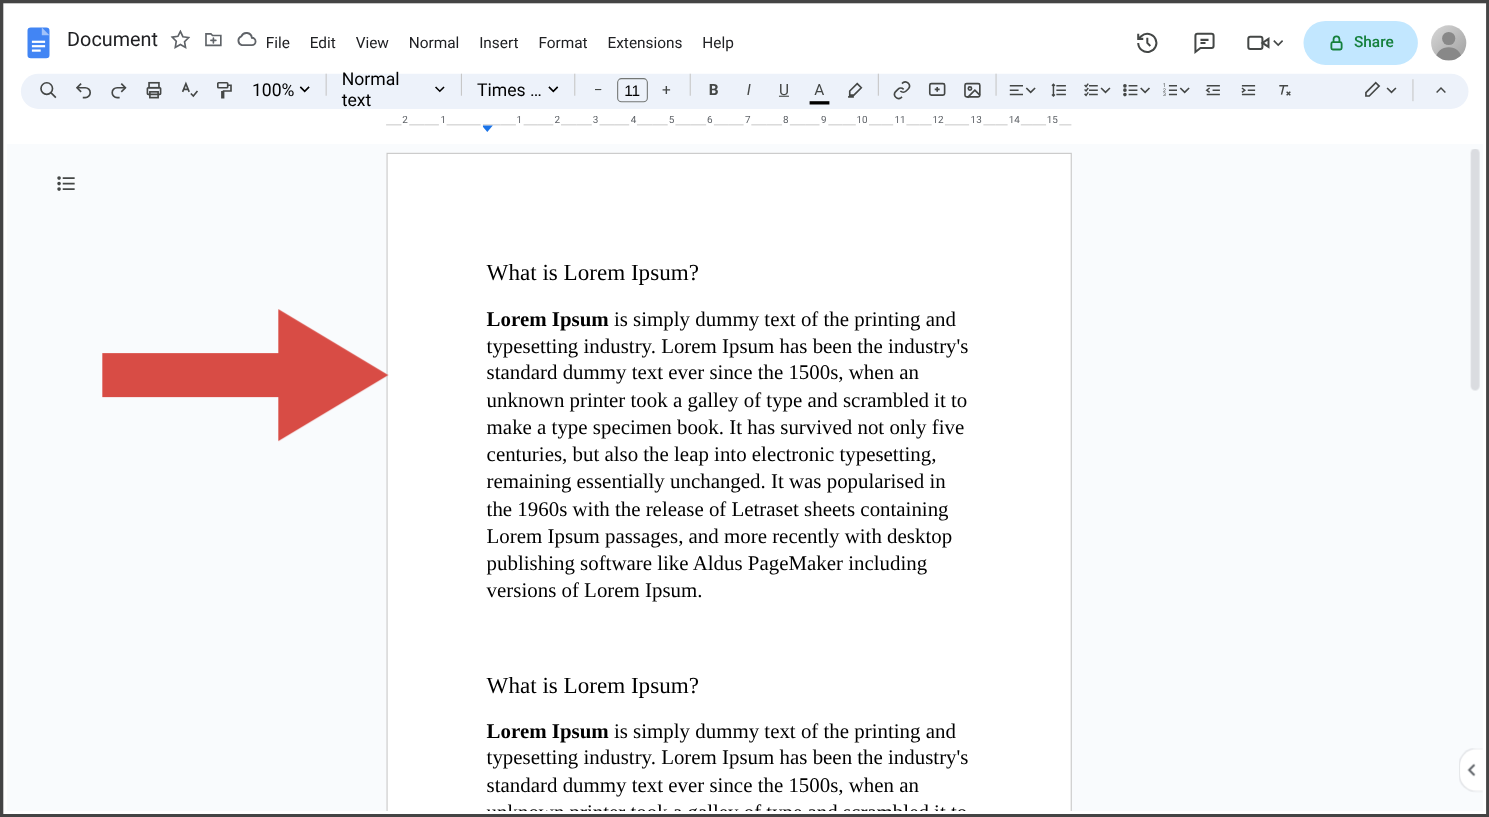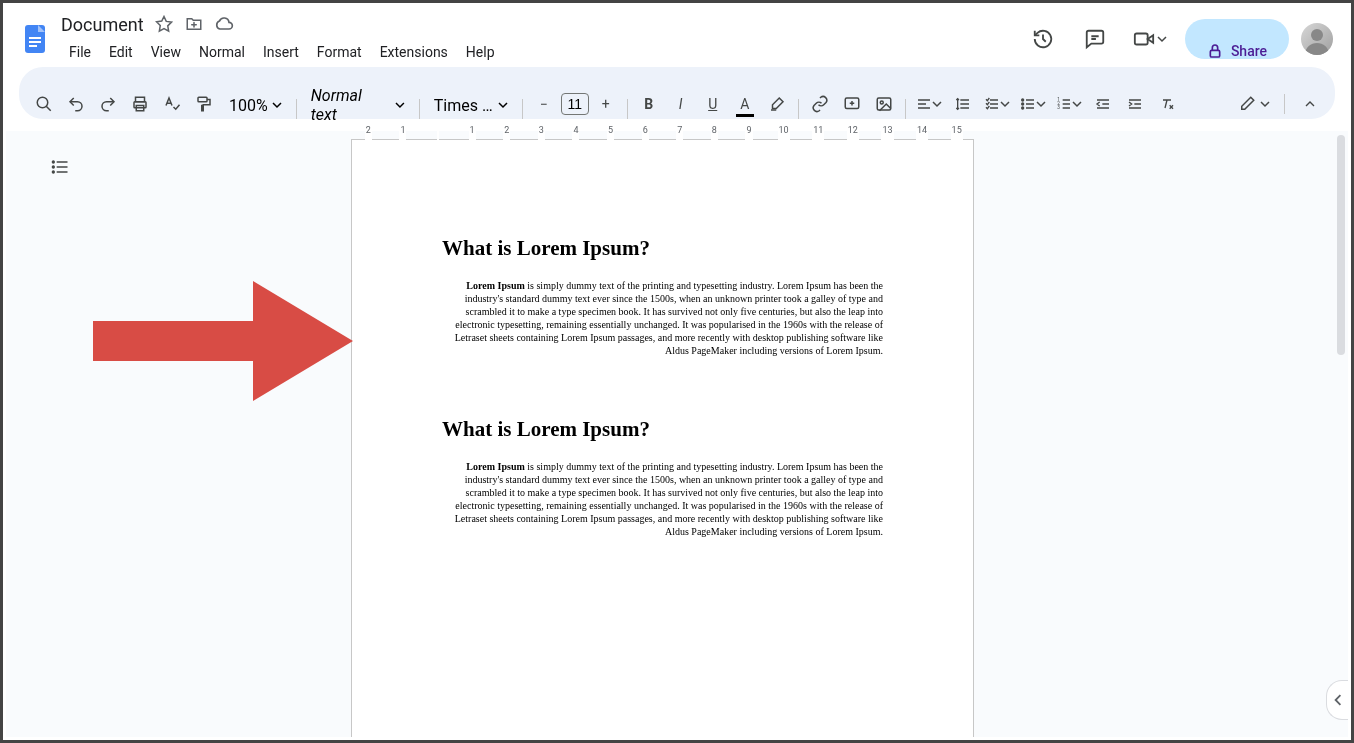--- a/index.html
+++ b/index.html
@@ -6,64 +6,64 @@
 body { font-family:'Google Sans',Roboto,Arial,sans-serif; background:#fff; width:1354px; height:743px; overflow:hidden; border:3px solid #444; position:relative;}
 .header { height:64px; display:flex; align-items:center; padding:8px 12px 0 12px; }
 .docs-logo { width:40px; height:40px; display:flex; align-items:center; justify-content:center; margin-right:6px;}
 .title-row { display:flex; align-items:center; gap:10px; height:24px;}
 .doc-title { font-size:18px; color:#202124; }
 .title-icon { color:#5f6368; fill:#5f6368; width:20px; height:20px; display:flex; align-items:center; justify-content:center;}
 .menubar { display:flex; gap:2px; height:28px; align-items:center; margin-top:2px;}
 .menubar span { font-size:14px; color:#202124; padding:4px 8px; border-radius:4px; cursor:pointer;}
 .header-right { margin-left:auto; display:flex; align-items:center; gap:12px; padding-right:6px;}
 .hbtn { width:40px; height:40px; display:flex; align-items:center; justify-content:center; color:#444746; border-radius:50%; cursor:pointer;}
-.share-btn { background:#c2e7ff; color:#4c1d95; height:40px; border-radius:40px; padding:0 22px; display:flex; align-items:flex-end; gap:8px; font-size:14px; font-weight:500; cursor:pointer;}
+.share-btn { background:#c2e7ff; color:#15803d; height:40px; border-radius:40px; padding:0 22px; display:flex; align-items:center; gap:8px; font-size:14px; font-weight:500; cursor:pointer;}
 .avatar { width:32px; height:32px; border-radius:50%; background:linear-gradient(135deg,#d7d7d7,#a0a0a0); overflow:hidden; cursor:pointer;}
 .toolbar-wrap { padding:0 16px;}
-.toolbar { background:#edf2fa; border-radius:24px; height:52px; display:flex; align-items:flex-end; padding:0 10px; gap:2px;}
+.toolbar { background:#edf2fa; border-radius:24px; height:32px; display:flex; align-items:flex-start; padding:0 10px; gap:2px;}
 .tbtn { min-width:30px; height:30px; display:flex; align-items:center; justify-content:center; color:#444746; border-radius:4px; cursor:pointer; font-size:14px; padding:0 4px;}
 .tsep { width:1px; height:20px; background:#c7c7c7; margin:0 4px;}
 .dd { display:flex; align-items:center; gap:4px; padding:0 8px; height:28px; cursor:pointer;}
 .fontsize { display:flex; align-items:center; gap:2px;}
 .fontsize input { width:28px; height:22px; text-align:center; border:1px solid #747775; border-radius:4px; font-size:14px; background:transparent;}
 .text-color { position:relative;}
 .text-color::after { content:''; position:absolute; bottom:2px; left:6px; right:6px; height:3px; background:#000;}
 .toolbar-right { margin-left:auto; display:flex; align-items:center; gap:6px;}
 .ruler-area { height:20px; position:relative; margin-top:6px;}
 .ruler { position:absolute; left:348px; width:623px; height:15px; font-size:9px; color:#5f6368; display:flex;}
 .ruler-seg { position:relative; width:37.8px; display:flex; justify-content:center;}
 .ruler-seg::before { content:''; position:absolute; left:0; top:8px; width:100%; border-bottom:1px solid #ccc;}
 .ruler-num { background:#fff; padding:0 1px; z-index:1;}
 .marker { position:absolute; top:9px; width:0; height:0; border-left:5px solid transparent; border-right:5px solid transparent;}
 .marker.blue { border-top:6px solid #1a73e8;}
 .canvas { position:absolute; top:128px; left:3px; right:3px; bottom:3px; background:#f9fbfd; overflow:auto;}
 .outline-btn { position:absolute; left:36px; top:18px; width:36px; height:36px; display:flex; align-items:center; justify-content:center; color:#444746; cursor:pointer;}
 .page { position:absolute; left:345px; top:8px; width:623px; min-height:800px; background:#fff; border:1px solid #c7c7c7; padding:96px 90px 60px 90px; font-family:'Times New Roman',serif; color:#000;}
-.page h2 { font-size:21px; font-weight:bold; margin-bottom:18px;}
-.page p { font-size:10px; line-height:1.3; margin-bottom:60px;text-align:right;}
+.page h2 { font-size:21px; font-weight:normal; margin-bottom:18px;}
+.page p { font-size:19px; line-height:1.3; margin-bottom:60px;}
 .arrow-overlay { position:absolute; left:80px; top:248px; width:280px; height:200px; z-index:10; pointer-events:none;}
 .scrollbar-v { position:absolute; right:6px; top:132px; width:8px; height:220px; background:#dadce0; border-radius:4px;}
 .side-tab { position:absolute; right:3px; bottom:20px; width:22px; height:40px; background:#fff; border:1px solid #dadce0; border-right:none; border-radius:16px 0 0 16px; display:flex; align-items:center; justify-content:center; cursor:pointer;}
 svg { display:block;}
 .caret { width:10px; height:10px;}
 </style>
 </head>
 <body>
 
 <div class="header">
   <div class="docs-logo">
     <svg width="32" height="32" viewBox="0 0 32 32">
         <rect x="6" y="2" width="20" height="28" rx="3" fill="#4285f4"></rect>
         <path d="M19 2 L26 9 L19 9 Z" fill="#a1c2fa"></path>
         <rect x="10" y="14" width="12" height="2" fill="#fff"></rect>
         <rect x="10" y="18" width="12" height="2" fill="#fff"></rect>
         <rect x="10" y="22" width="8" height="2" fill="#fff"></rect>
       </svg>
   </div>
-  <div style="display:flex;flex-direction:column;">
+  <div style="display:flex;flex-direction:row;">
     <div class="title-row">
       <span class="doc-title">Document</span>
       <span class="title-icon">
           <svg width="18" height="18" viewBox="0 0 24 24" fill="none" stroke="currentColor" stroke-width="2">
             <path d="M12 2l3 6.5 7 1-5 5 1.2 7L12 18l-6.2 3.5L7 14 2 9l7-1z"></path>
           </svg>
         </span>
       <span class="title-icon">
           <svg width="18" height="18" viewBox="0 0 24 24" fill="none" stroke="currentColor" stroke-width="2">
             <path d="M3 5h6l2 2h10v12H3z"></path>
@@ -165,21 +165,21 @@
           <path d="M16 6h4v7h-9v8h-2v-8"></path>
         </svg>
       </div>
   <div class="dd">
         <span>100%</span>
         <svg class="caret" viewBox="0 0 10 10">
           <path d="M1 3l4 4 4-4" stroke="currentColor" stroke-width="1.5" fill="none"></path>
         </svg>
       </div>
   <div class="tsep"></div>
-  <div class="dd" style="width:110px;justify-content:space-between;font-style:italic;">
+  <div class="dd" style="width:110px;justify-content:space-between;">
         <span>Normal text</span>
         <svg class="caret" viewBox="0 0 10 10">
           <path d="M1 3l4 4 4-4" stroke="currentColor" stroke-width="1.5" fill="none"></path>
         </svg>
       </div>
   <div class="tsep"></div>
   <div class="dd" style="width:90px;justify-content:space-between;">
         <span>Times …</span>
         <svg class="caret" viewBox="0 0 10 10">
           <path d="M1 3l4 4 4-4" stroke="currentColor" stroke-width="1.5" fill="none"></path>

